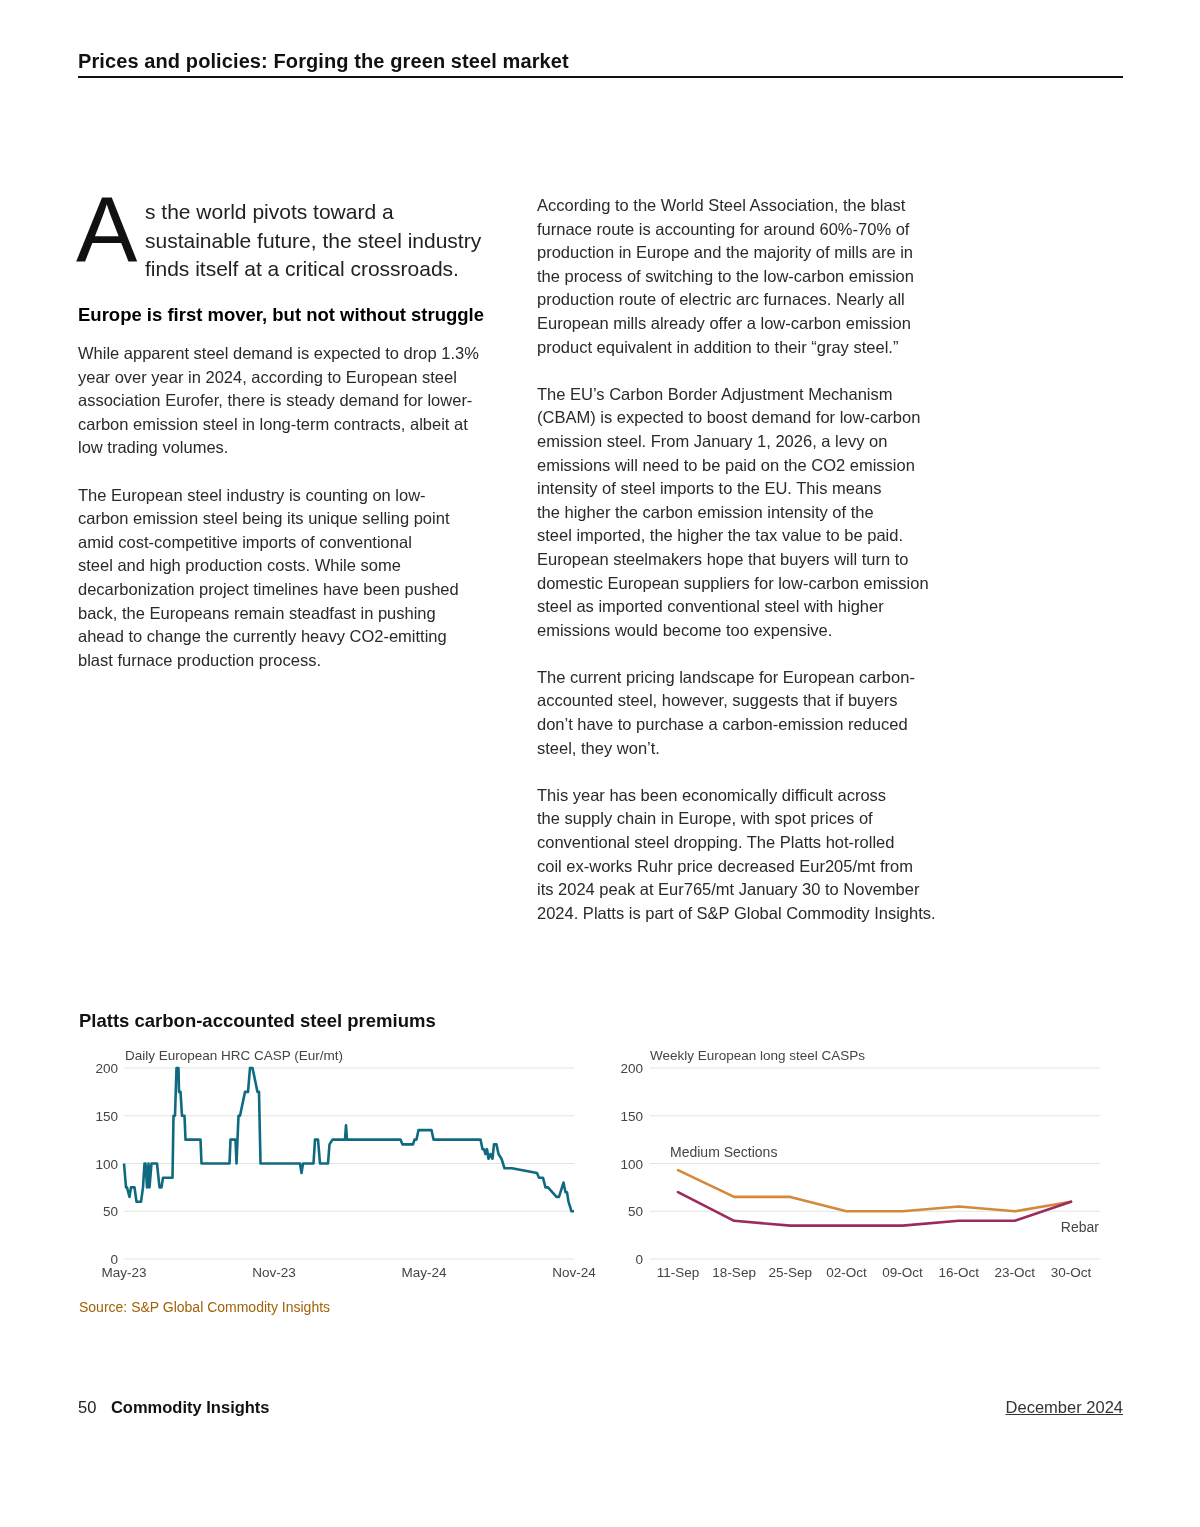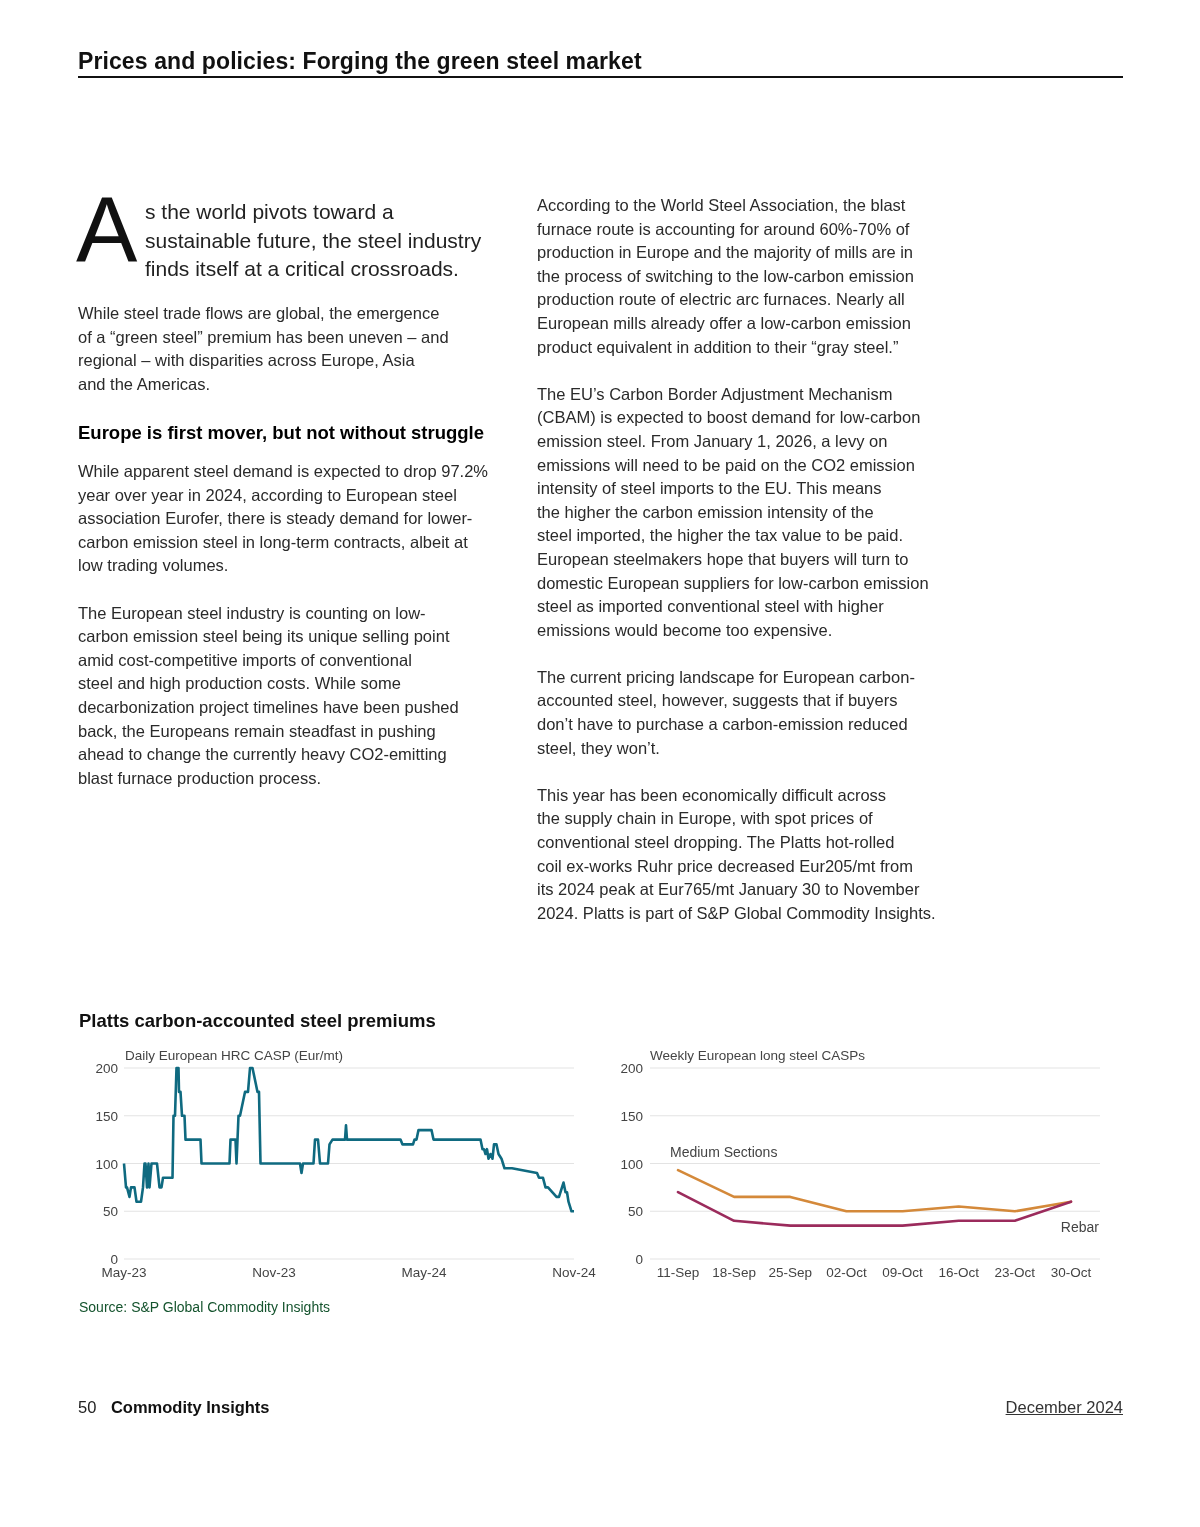--- a/index.html
+++ b/index.html
@@ -1,35 +1,35 @@
 <!DOCTYPE html>
 <html><head>
 <meta charset="utf-8">
 <style>
   html, body { margin: 0; padding: 0; background: #ffffff; }
   body { width: 1200px; height: 1527px; position: relative; overflow: hidden;
          font-family: "Liberation Sans", sans-serif; color: #1a1a1a; }
   .header { position: absolute; left: 78px; top: 48px; width: 1045px; }
-  .header-title { font-size: 23px; font-weight: bold; color: #111; line-height: 26px; letter-spacing: 0.1px; }
+  .header-title { font-size: 20px; font-weight: bold; color: #111; line-height: 26px; letter-spacing: 0.1px; }
   .header-rule { height: 2px; background: #111; margin-top: 2px; }
 
   .col { position: absolute; font-size: 16.5px; line-height: 23.6px; color: #2a2a2a; }
   .col-left { left: 78px; top: 190px; width: 440px; }
   .col-right { left: 537px; top: 194px; width: 440px; }
   .col p { margin: 0 0 23.6px 0; white-space: pre-line; }
 
   .lede { position: relative; height: 112px; }
   .dropcap { position: absolute; left: -2px; top: -6px; font-size: 92px; line-height: 92px; font-weight: 300; color: #111; font-family: "Liberation Sans", sans-serif; }
   .lede-text { position: absolute; left: 67px; top: 8px; font-size: 21px; line-height: 28.5px; color: #222; white-space: pre-line; }
 
   .section-heading { font-size: 18.5px; font-weight: bold; color: #000000; margin: 0 0 14px 0; line-height: 26px; }
 
   .chart-title { position: absolute; left: 79px; top: 1010px; font-size: 18.5px; font-weight: bold; color: #111; }
   .chart-svg { position: absolute; left: 0; top: 0; }
-  .source { position: absolute; left: 79px; top: 1299px; font-size: 14px; color: #14532d; }
+  .source { position: absolute; left: 79px; top: 1299px; font-size: 14px; color: #a16207; }
 
   .footer { position: absolute; left: 78px; top: 1398px; width: 1045px; font-size: 16.5px; }
   .footer-page { color: #222; }
   .footer-brand { font-weight: bold; color: #111; margin-left: 10px; }
   .footer-date { position: absolute; right: 0; top: 0; color: #333; text-decoration: underline; }
 </style>
 </head>
 <body>
 
 <div class="header">
@@ -37,26 +37,22 @@
   <div class="header-rule"></div>
 </div>
 
 <div class="col col-left">
   <div class="lede">
     <span class="dropcap">A</span>
     <div class="lede-text">s the world pivots toward a
 sustainable future, the steel industry
 finds itself at a critical crossroads.</div>
   </div>
-  <p>While steel trade flows are global, the emergence
-of a “green steel” premium has been uneven – and
-regional – with disparities across Europe, Asia
-and the Americas.</p>
   <div class="section-heading">Europe is first mover, but not without struggle</div>
-  <p>While apparent steel demand is expected to drop 97.2%
+  <p>While apparent steel demand is expected to drop 1.3%
 year over year in 2024, according to European steel
 association Eurofer, there is steady demand for lower-
 carbon emission steel in long-term contracts, albeit at
 low trading volumes.</p>
   <p>The European steel industry is counting on low-
 carbon emission steel being its unique selling point
 amid cost-competitive imports of conventional
 steel and high production costs. While some
 decarbonization project timelines have been pushed
 back, the Europeans remain steadfast in pushing

